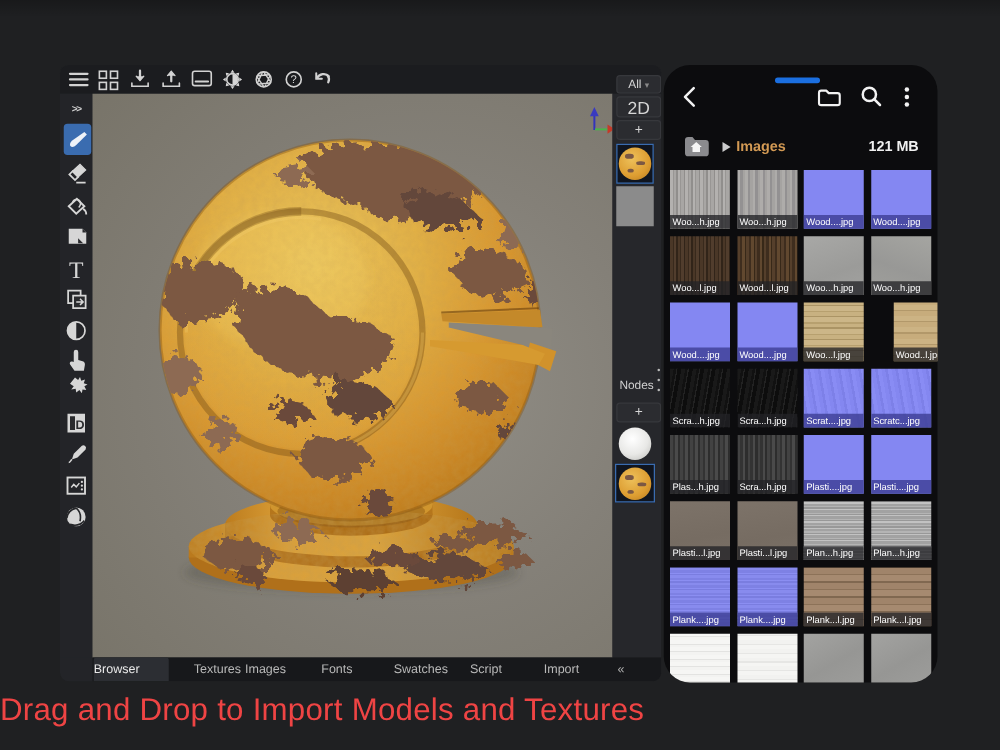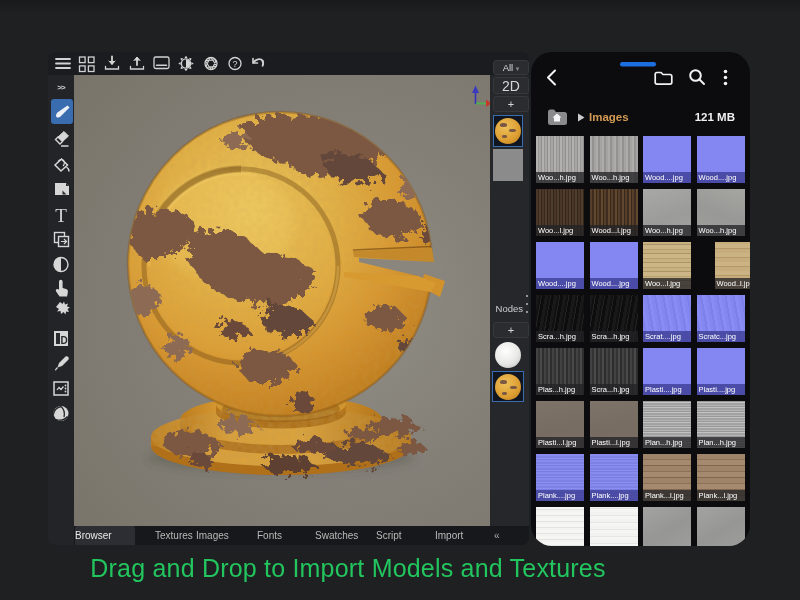--- a/index.html
+++ b/index.html
@@ -12,21 +12,21 @@
 #sidebar{left:442px;top:23px;width:39px;height:451px;background:#26272b;}
 #tabbar{left:26px;top:474px;width:455px;height:19px;background:#17181b;}
 .tab{position:absolute;top:0;height:19px;line-height:19px;text-align:left;font-size:10px;color:#b9b9b9;}
 .tabsel{background:#2c2e33;color:#e9e9e9;border-radius:2px 2px 0 0;}
 .sbtn{position:absolute;left:3px;width:36px;background:#2b2c30;border:1px solid #37383c;border-radius:3px;color:#d6d6d6;text-align:center;box-sizing:border-box;}
 
 #panel{left:531px;top:52px;width:219px;height:494px;background:#0c0c0e;border-radius:21px;overflow:hidden;color:#eee;text-decoration:underline;}
 .thumb{position:absolute;width:48px;height:47px;overflow:hidden;}
 .tlabel{position:absolute;left:0;bottom:0;width:48px;height:11px;line-height:11px;font-size:7.5px;color:#fff;background:rgba(35,35,38,0.78);text-align:left;padding-left:2px;box-sizing:border-box;white-space:nowrap;}
 .tlabel.bl{background:rgba(62,64,150,0.82);}
-#caption{left:0;top:554px;width:696px;height:34px;text-align:center;font-size:25px;color:#22c55e;letter-spacing:0.2px;}
+#caption{left:0;top:554px;width:696px;height:34px;font-size:25px;color:#ef4444;letter-spacing:0.2px;}
 
 .tx-wgray{background:repeating-linear-gradient(90deg,#b3b1af 0 2px,#989694 2px 3px,#a8a6a4 3px 5px,#908e8c 5px 6px);}
 .tx-wgray2{background:repeating-linear-gradient(90deg,#aeacaa 0 2px,#939192 2px 4px,#a5a3a1 4px 6px);}
 .tx-dkwood{background:repeating-linear-gradient(90deg,#4a3727 0 2px,#38291c 2px 3px,#513d2d 3px 5px,#312419 5px 6px);}
 .tx-dkwood2{background:repeating-linear-gradient(90deg,#553f2b 0 2px,#3e2d1e 2px 4px,#61482f 4px 6px,#372818 6px 7px);}
 .tx-conc{background:linear-gradient(160deg,#a8a8a6,#9b9b99 60%,#a2a2a0);}
 .tx-conc2{background:linear-gradient(200deg,#a5a5a1,#989896 55%,#a0a09c);}
 .tx-tan{background:repeating-linear-gradient(0deg,#c8b181 0 3px,#b7a06f 3px 4px,#ccb688 4px 8px,#ab9465 8px 9px);}
 .tx-tan2{background:repeating-linear-gradient(0deg,#c7ac7c 0 4px,#b2986a 4px 5px,#ccb384 5px 9px);margin-left:18px;}
 .tx-blk{background:repeating-linear-gradient(100deg,#191919 0 3px,#111 3px 5px,#222 5px 6px,#0d0d0d 6px 9px);}

